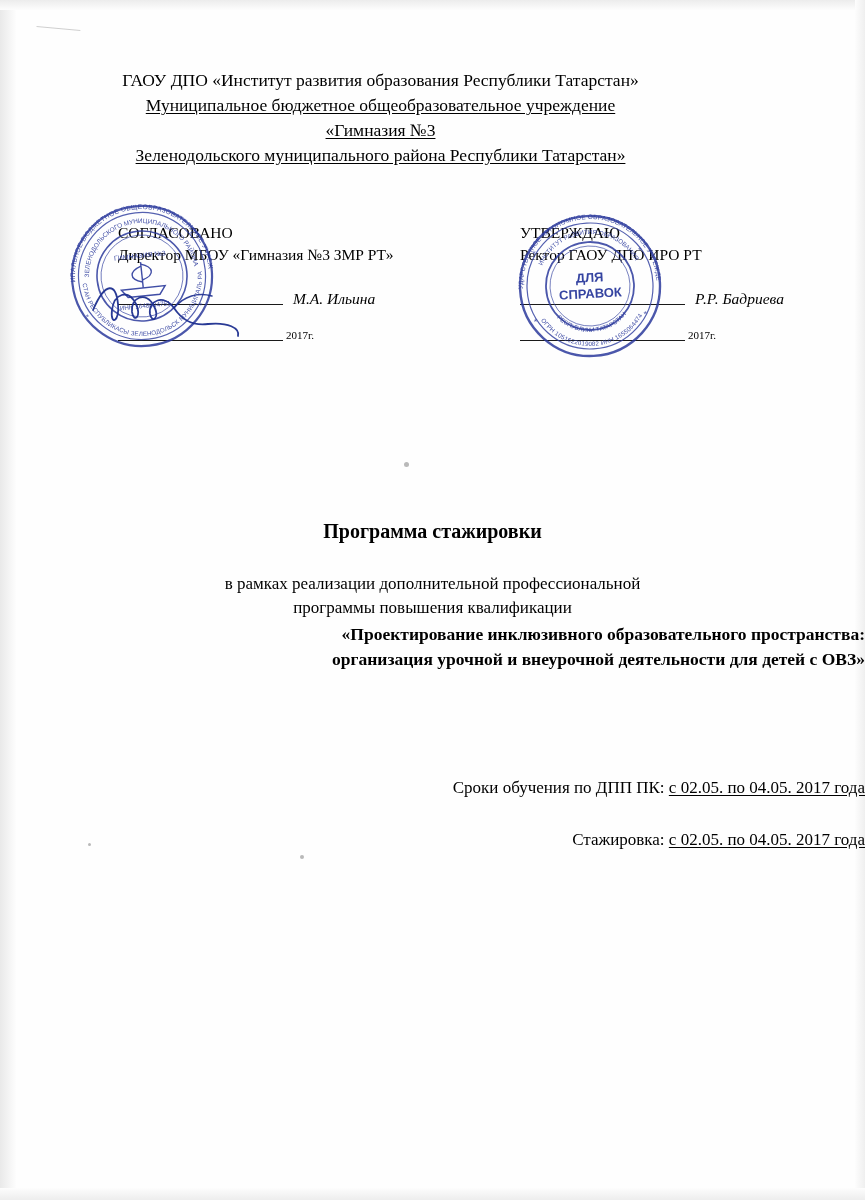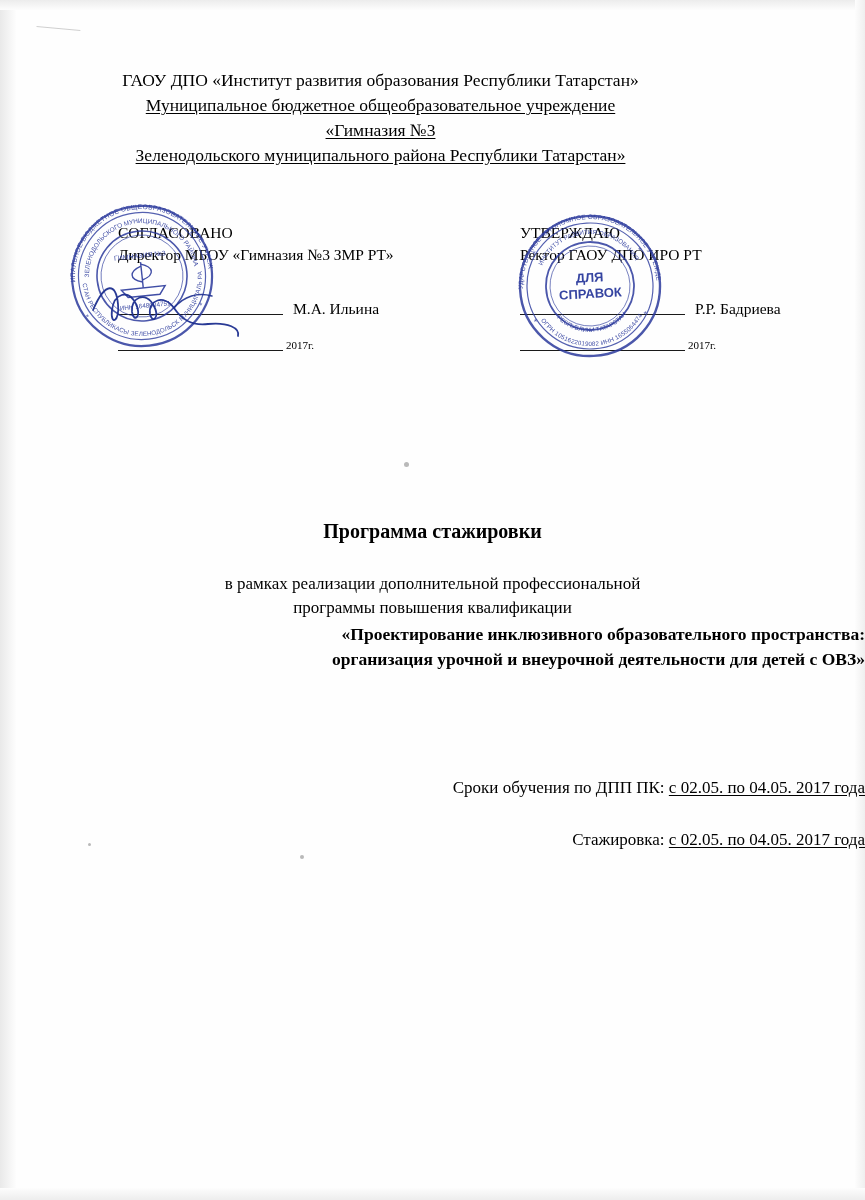--- a/index.html
+++ b/index.html
@@ -104,21 +104,22 @@
     left: 520px;
     top: 0;
     width: 330px;
   }
   .appr-title { display: block; }
   .appr-sub { display: block; white-space: nowrap; }
 
   .sign-row {
     position: relative;
     height: 30px;
-    margin-top: 32px;
+    margin-top: 22px;
+    font-style: italic;
   }
   .sign-line {
     position: absolute;
     left: 0;
     top: 16px;
     width: 165px;
     border-bottom: 1px solid #1a1a1a;
   }
   .sign-name {
     position: absolute;

